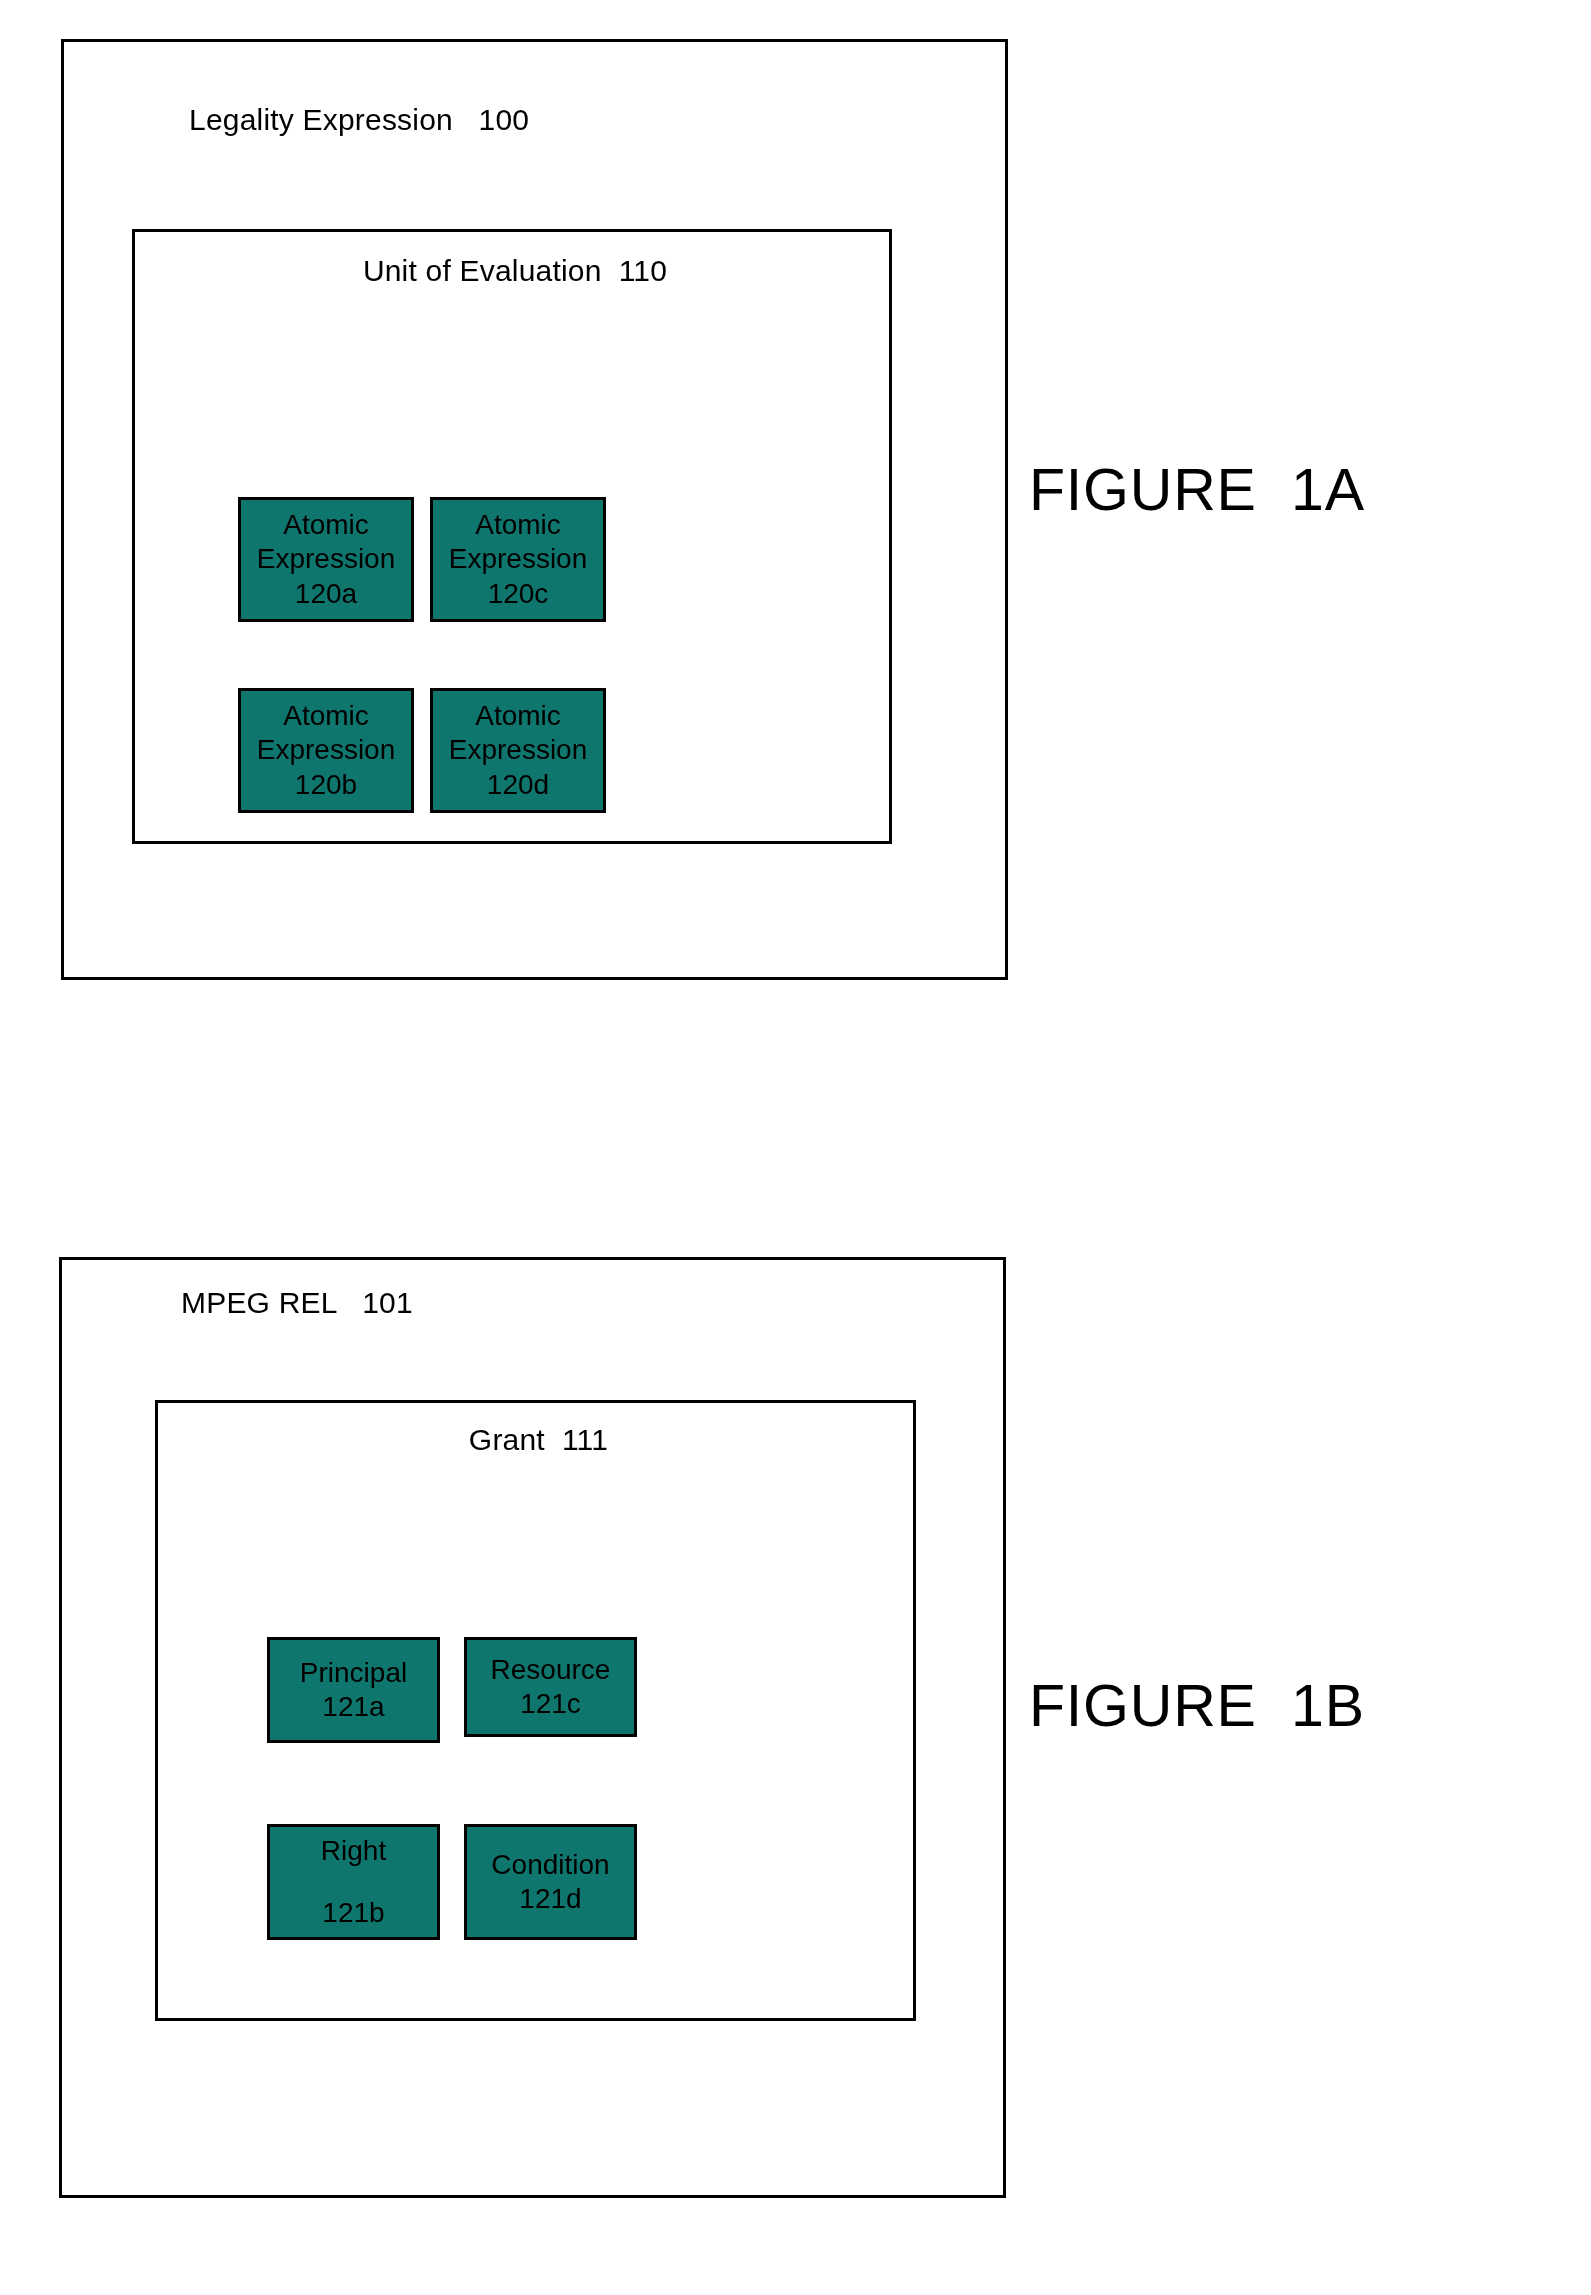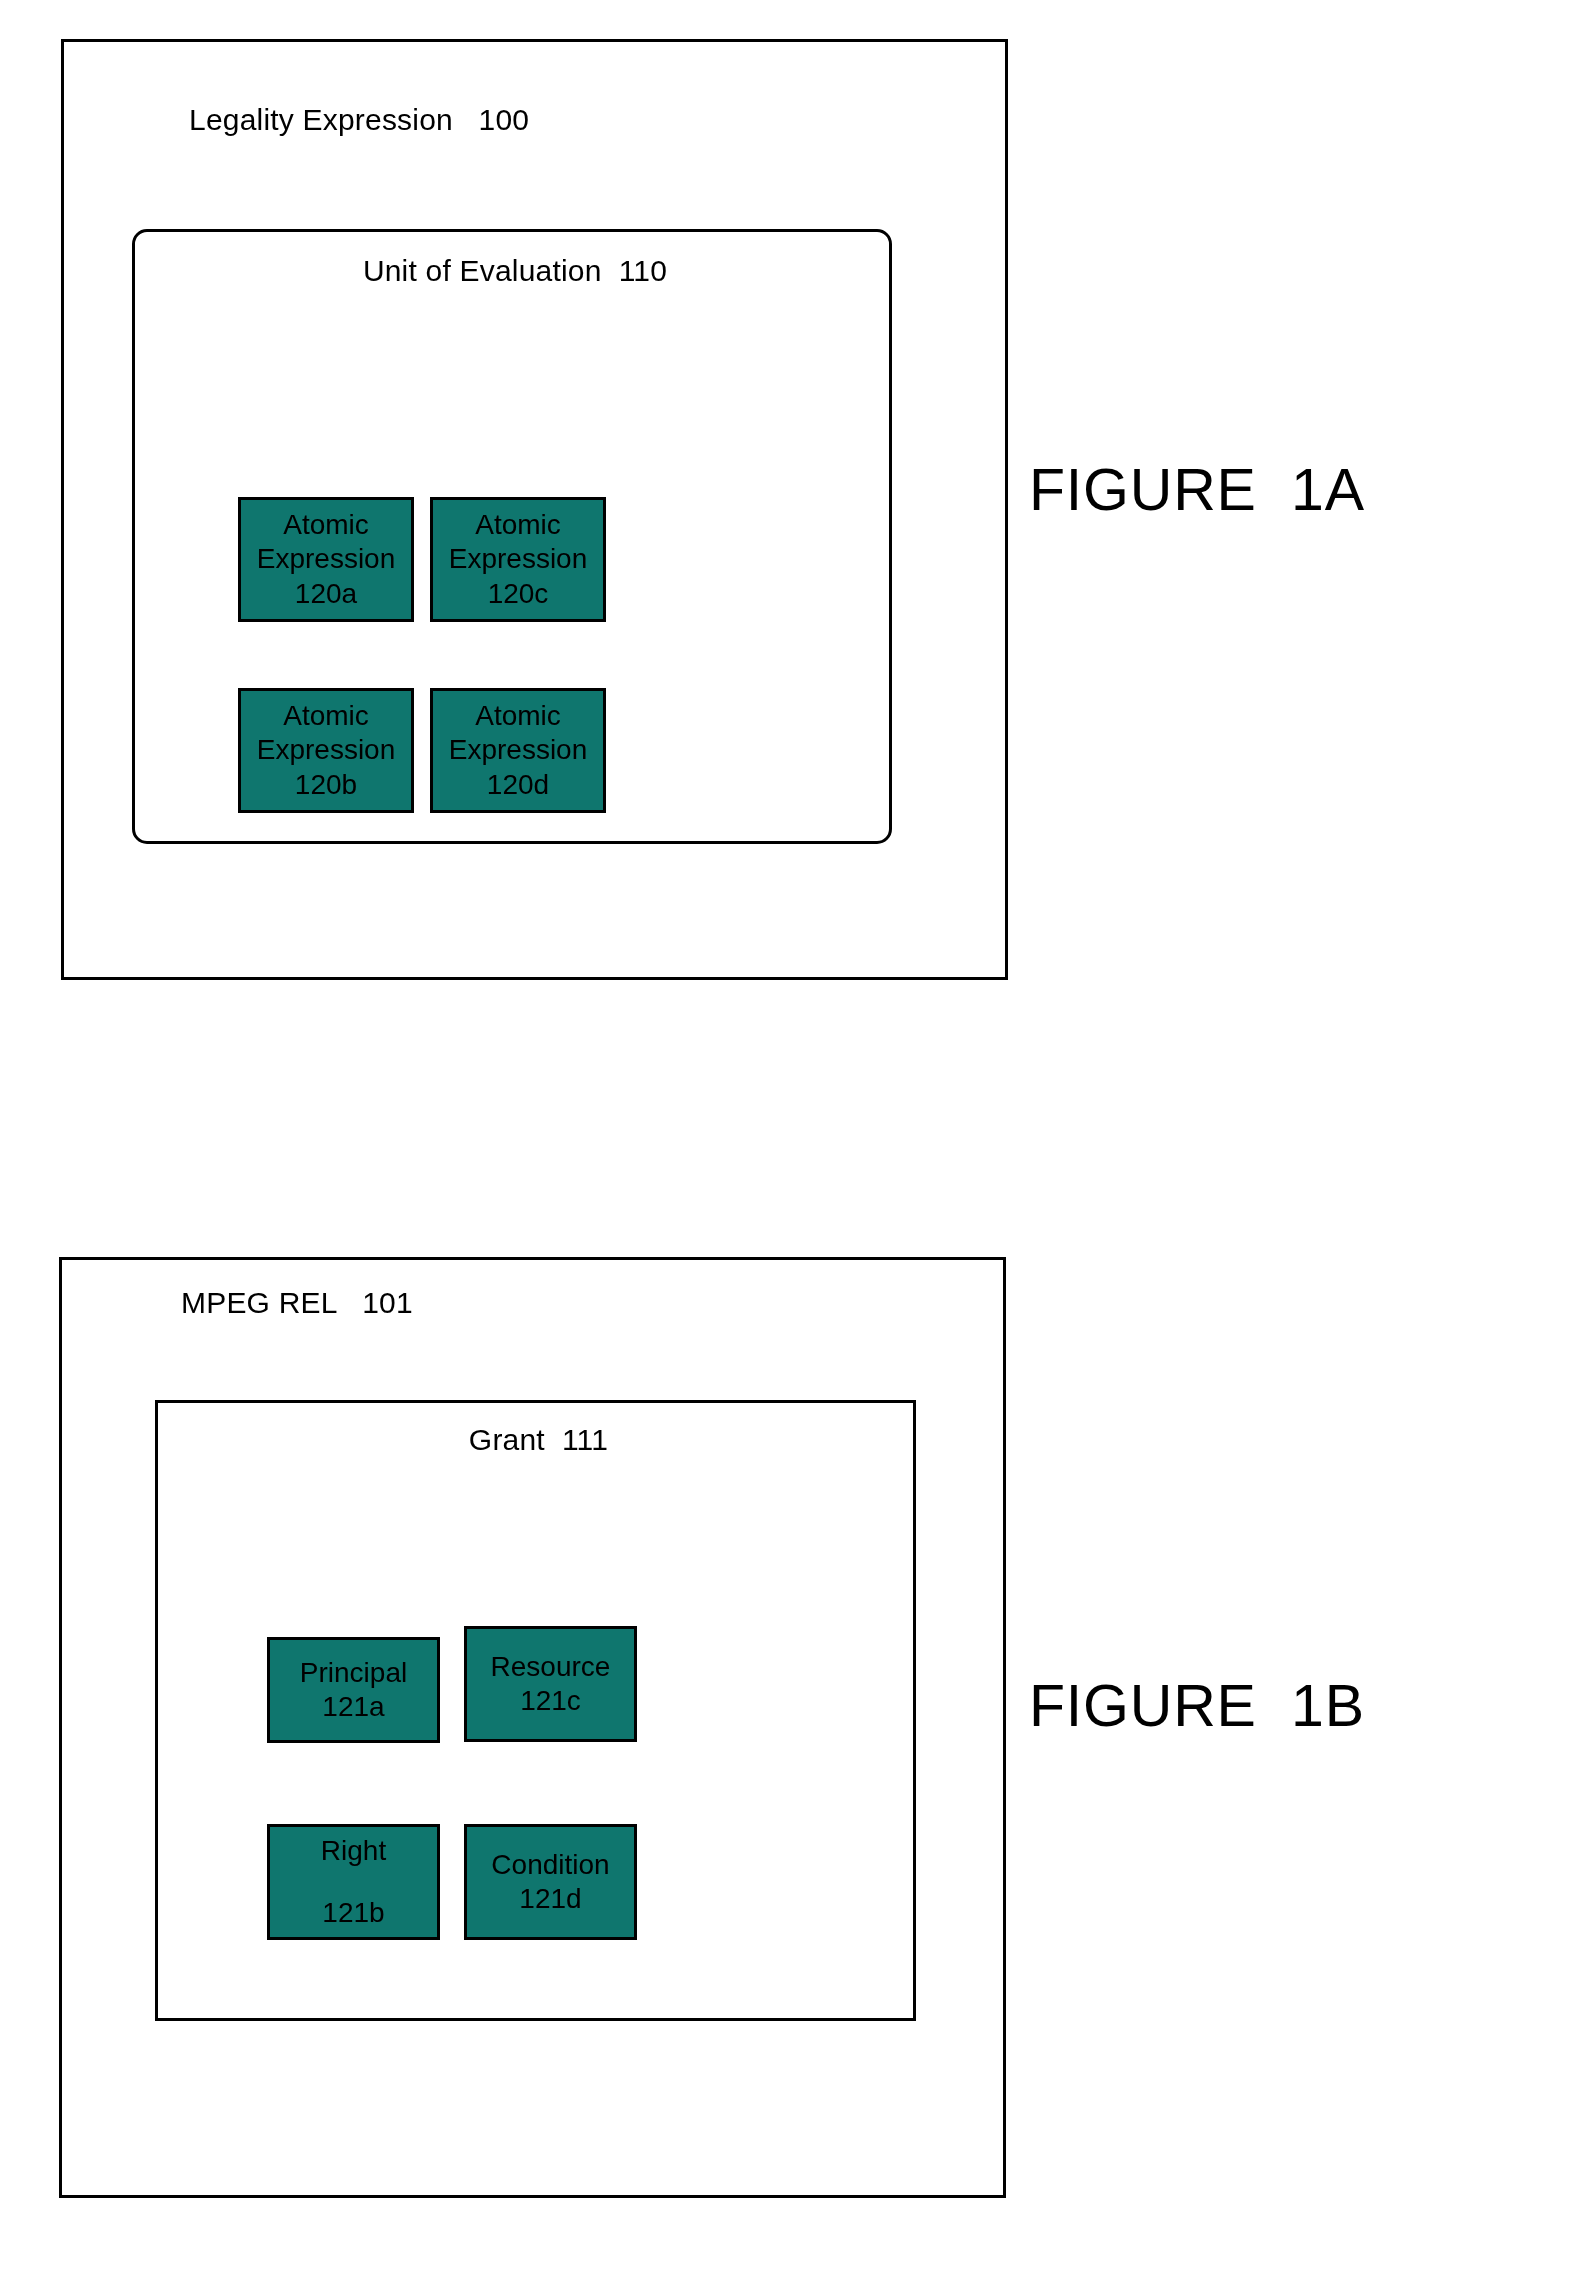--- a/index.html
+++ b/index.html
@@ -91,39 +91,39 @@
     font-size: 59px;
     line-height: 1;
     letter-spacing: 0.8px;
     color: #000000;
   }
 
   
   #fig1a-outer   { left: 61px;  top: 39px;   width: 947px; height: 941px; }
   #fig1a-title   { left: 125px; top: 61px; }
 
-  #fig1a-inner   { left: 68px;  top: 187px;  width: 760px;  height: 615px; border-radius: 15px; }
+  #fig1a-inner   { left: 68px;  top: 187px;  width: 760px;  height: 615px; }
   #fig1a-inner-title { left: 0;  top: 22px;  width: 760px; }
 
   #fig1a-box-120a { left: 103px; top: 265px; width: 176px; height: 125px; }
   #fig1a-box-120c { left: 295px; top: 265px; width: 176px; height: 125px; }
   #fig1a-box-120b { left: 103px; top: 456px; width: 176px; height: 125px; }
   #fig1a-box-120d { left: 295px; top: 456px; width: 176px; height: 125px; }
 
   #fig1a-caption { left: 1029px; top: 461px; }
 
   
   #fig1b-outer   { left: 59px;  top: 1257px; width: 947px; height: 941px; }
   #fig1b-title   { left: 181px; top: 1286px; }
 
   #fig1b-inner   { left: 93px; top: 140px;  width: 761px;  height: 621px; padding-left: 24px; }
   #fig1b-inner-title { left: 0; top: 20px;   width: 761px; }
 
   #fig1b-box-121a { left: 109px; top: 234px; width: 173px; height: 106px; }
-  #fig1b-box-121c { left: 306px; top: 223px; width: 173px; height: 116px; }
+  #fig1b-box-121c { left: 306px; top: 234px; width: 173px; height: 100px; }
   #fig1b-box-121b { left: 109px; top: 421px; width: 173px; height: 116px; gap: 28px; }
   #fig1b-box-121d { left: 306px; top: 421px; width: 173px; height: 116px; }
 
   #fig1b-caption { left: 1029px; top: 1677px; }
 </style>
 </head>
 <body>
 
 <div id="page">
 

